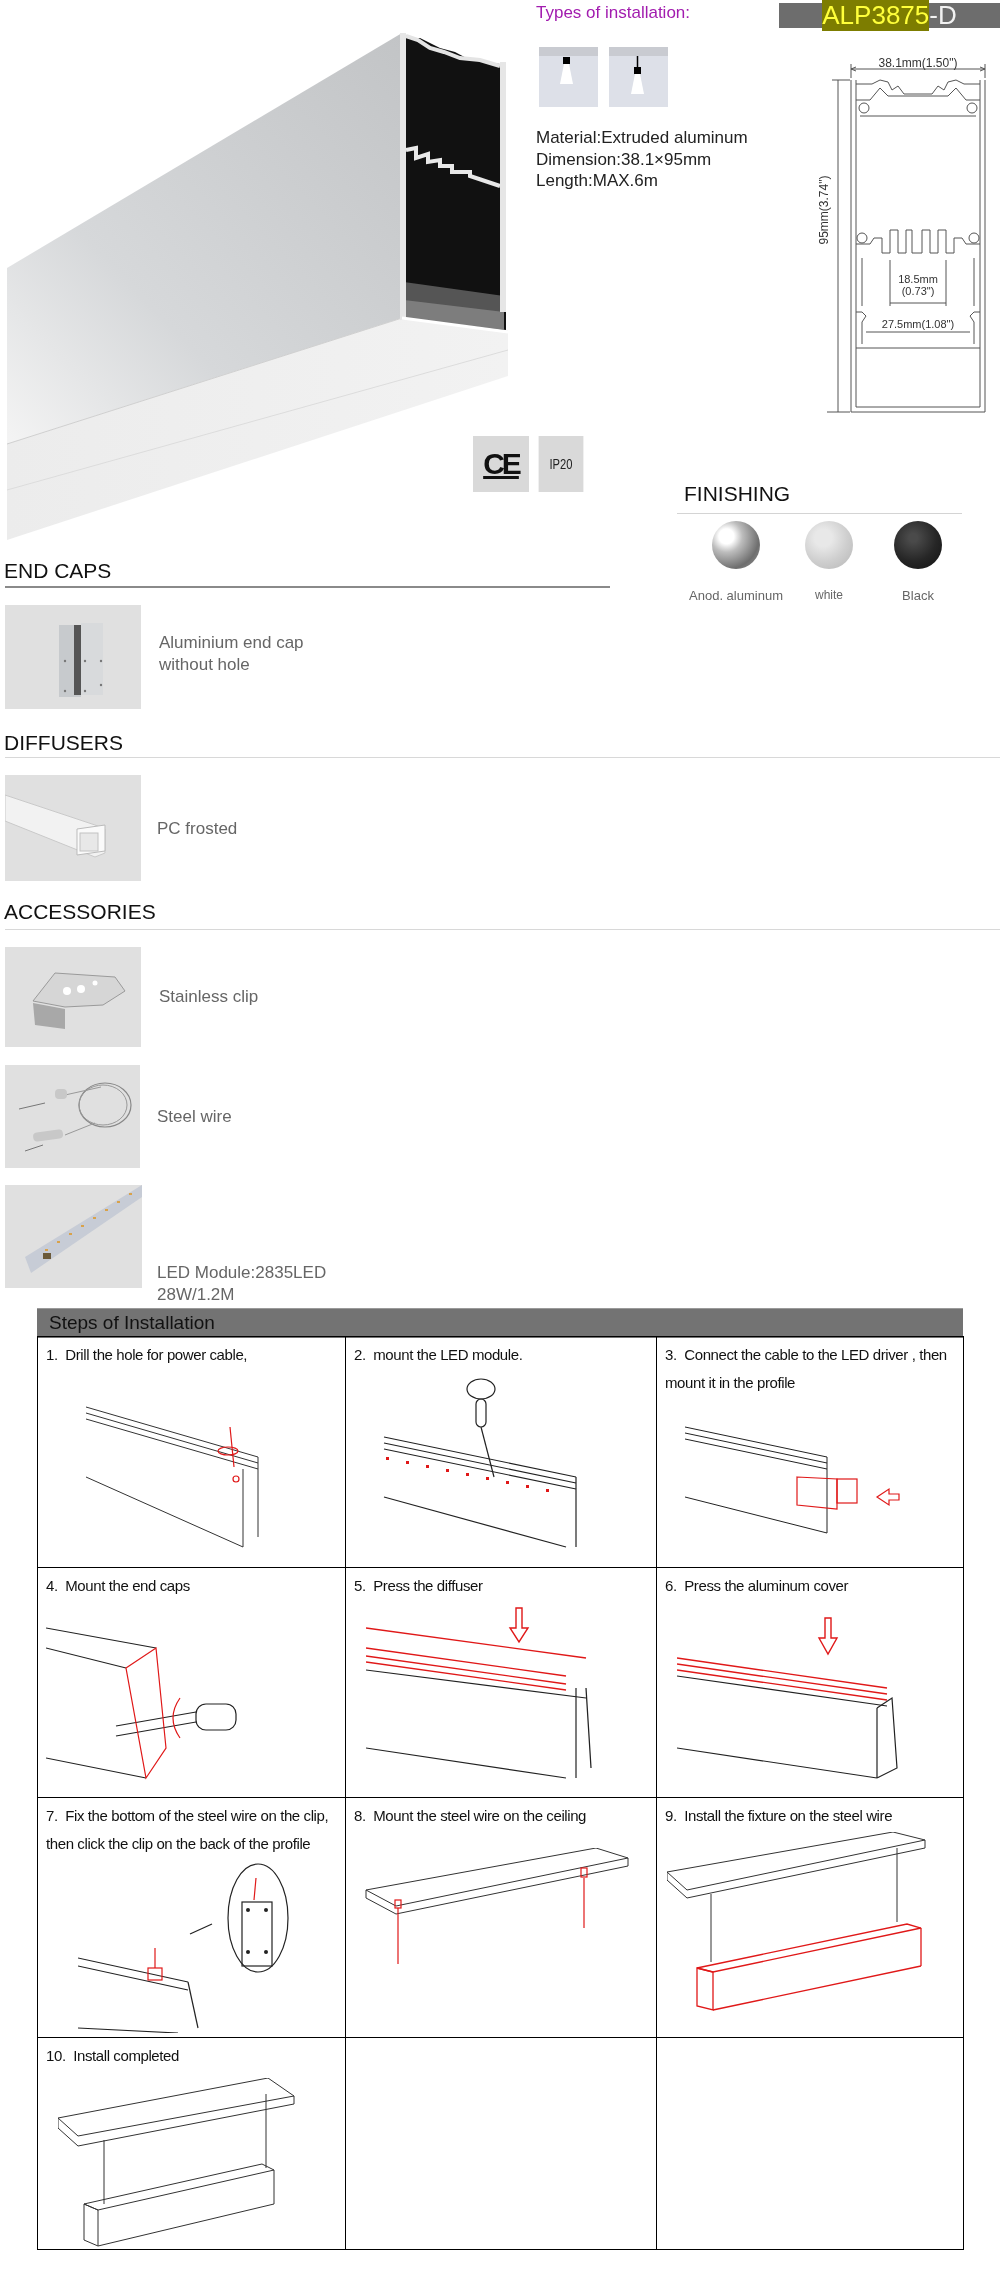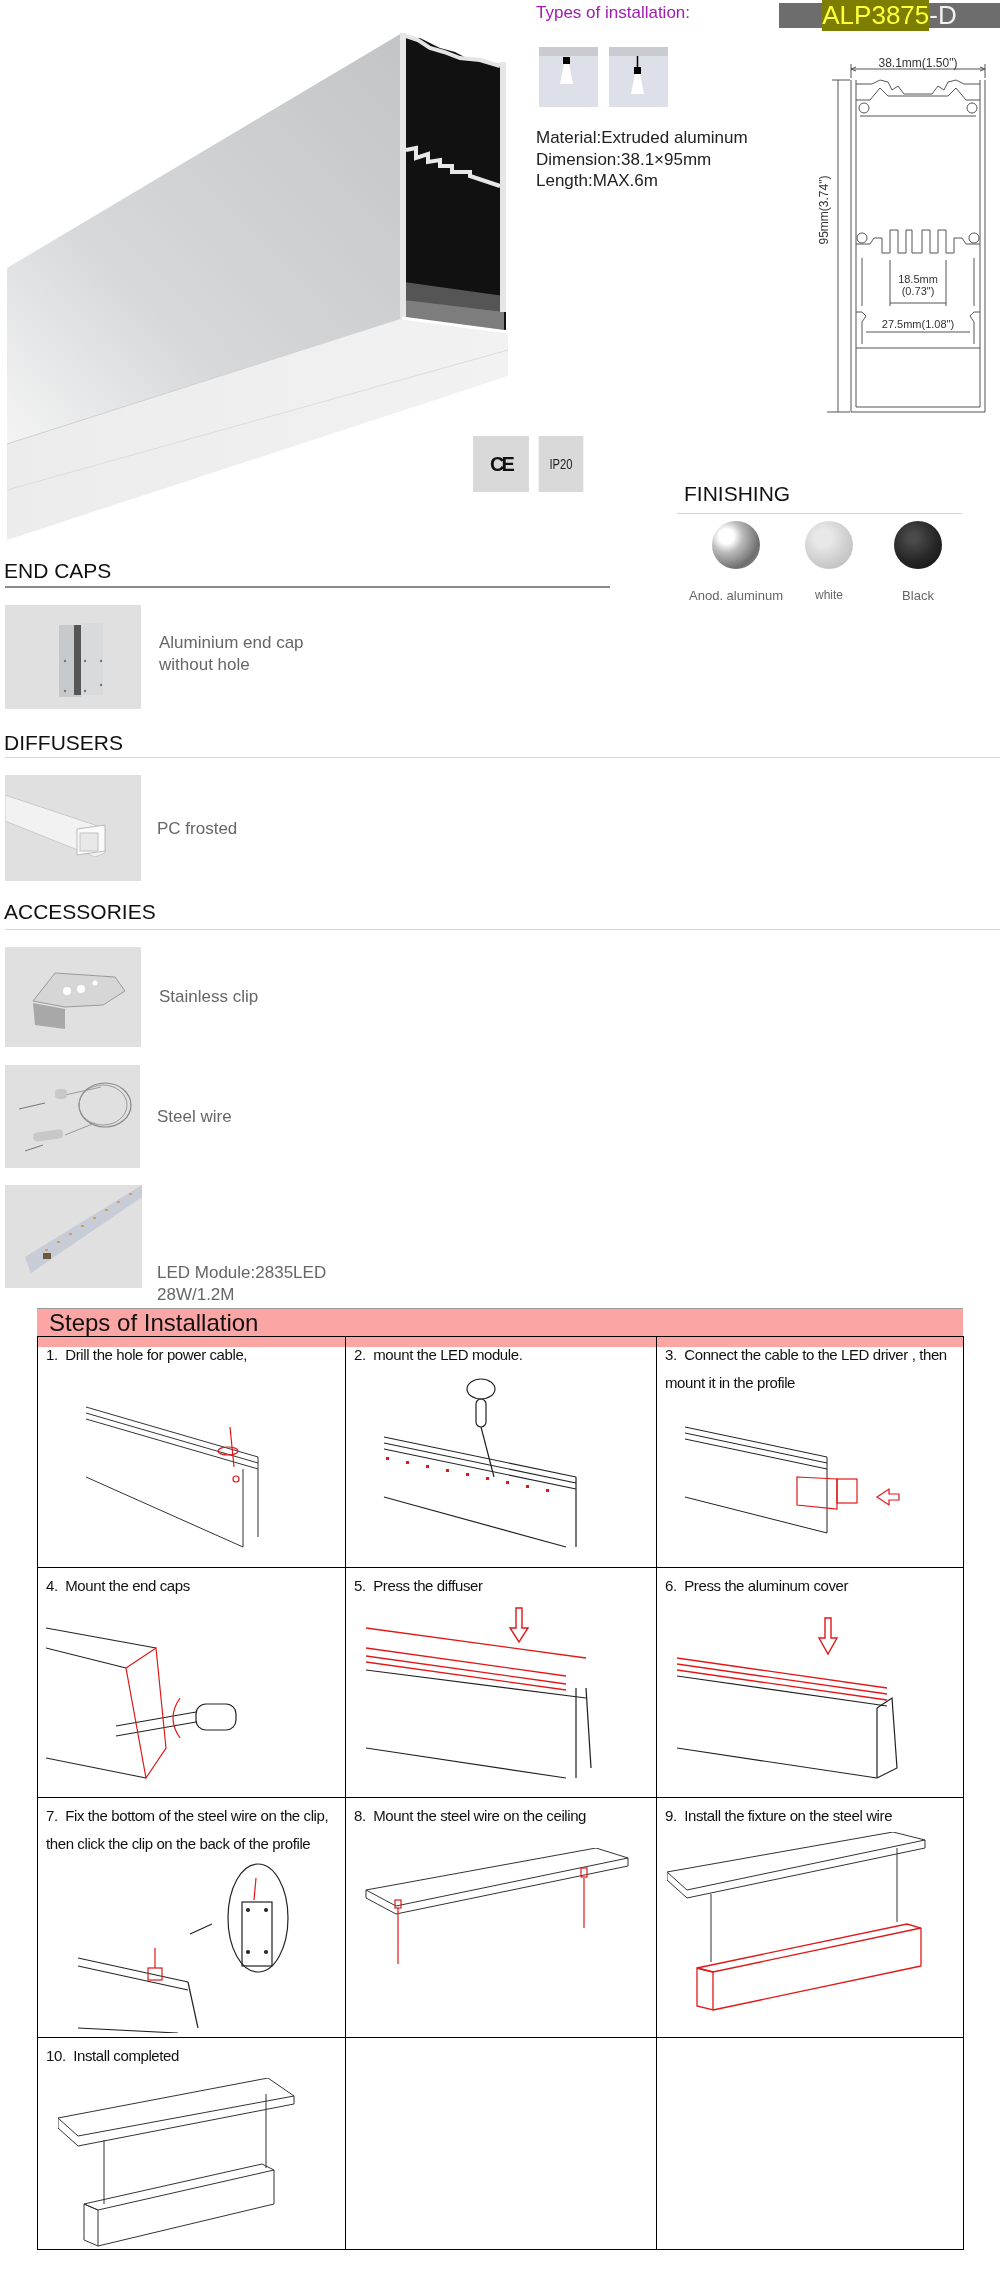--- a/index.html
+++ b/index.html
@@ -19,42 +19,42 @@
 
   
   #model-bar { left:779px; top:3px; width:221px; height:25px; background:#6d6d6d;
                display:flex; align-items:center; justify-content:center; font-size:26px; }
   #model-bar .hl { background:#7d7d00; color:#ffff3a; }
   #model-bar .suffix { color:#f2f2f2; }
 
   
   .badge { top:436px; width:56px; height:56px; background:#d9d9d9;
            display:flex; align-items:center; justify-content:center; }
-  .badge.ce { left:473px; font-size:20px; font-weight:bold; color:#111; letter-spacing:-3px; }
+  .badge.ce { left:473px; font-size:30px; font-weight:bold; color:#111; letter-spacing:-3px;text-decoration:underline; }
   .badge.ip { left:533px; font-size:14px; color:#222; transform:scaleX(0.8); }
 
   
   .fin-title { left:684px; top:482px; font-size:21px; color:#111; }
   .fin-line { left:677px; top:513px; width:285px; height:1px; background:#d4d4d4; }
   .swatch { width:48px; height:48px; border-radius:50%; top:521px; }
   .sw-anod { left:712px; background:radial-gradient(circle at 30% 32%, #ffffff 0 16%, #bdbdbd 34%, #6e6e6e 70%, #9a9a9a 100%); }
   .sw-white { left:805px; background:radial-gradient(circle at 38% 35%, #e8e8e8 0 20%, #cfcfcf 55%, #b5b5b5 100%); }
   .sw-black { left:894px; background:radial-gradient(circle at 40% 35%, #4a4a4a 0 10%, #262626 55%, #111 100%); }
   .fin-label { top:588px; font-size:13px; color:#666; text-align:center; }
 
   
   .sec-title { left:4px; font-size:21px; color:#111; }
   .sec-line { left:5px; height:1px; background:#d8d8d8; }
   .sec-line.dark { height:2px; background:#8a8a8a; }
   .thumb { left:5px; width:136px; height:104px; background:#e0e0e0; overflow:hidden; }
   .item-text { font-size:17px; color:#666; line-height:22px; }
 
   
-  #steps-header { left:37px; top:1308px; width:926px; height:39px; background:#fca5a5;
-                  font-size:24px; color:#111; box-sizing:border-box; padding-left:12px; line-height:28px;
+  #steps-header { left:37px; top:1308px; width:926px; height:30px; background:#737373;
+                  font-size:19px; color:#111; box-sizing:border-box; padding-left:12px; line-height:28px;
                   border-top:1px solid #9a9a9a; }
   #steps-table { left:37px; top:1336px; width:926px; border-collapse:collapse; table-layout:fixed; }
   #steps-table td { border:1px solid #000; vertical-align:top; padding:4px 6px 16px 8px; position:relative; }
   #steps-table td .stxt { font-size:15px; line-height:28px; color:#111; display:block;
                            transform-origin:left top; letter-spacing:-0.4px; }
   #steps-table td svg { position:absolute; }
 </style>
 </head>
 <body>
 

